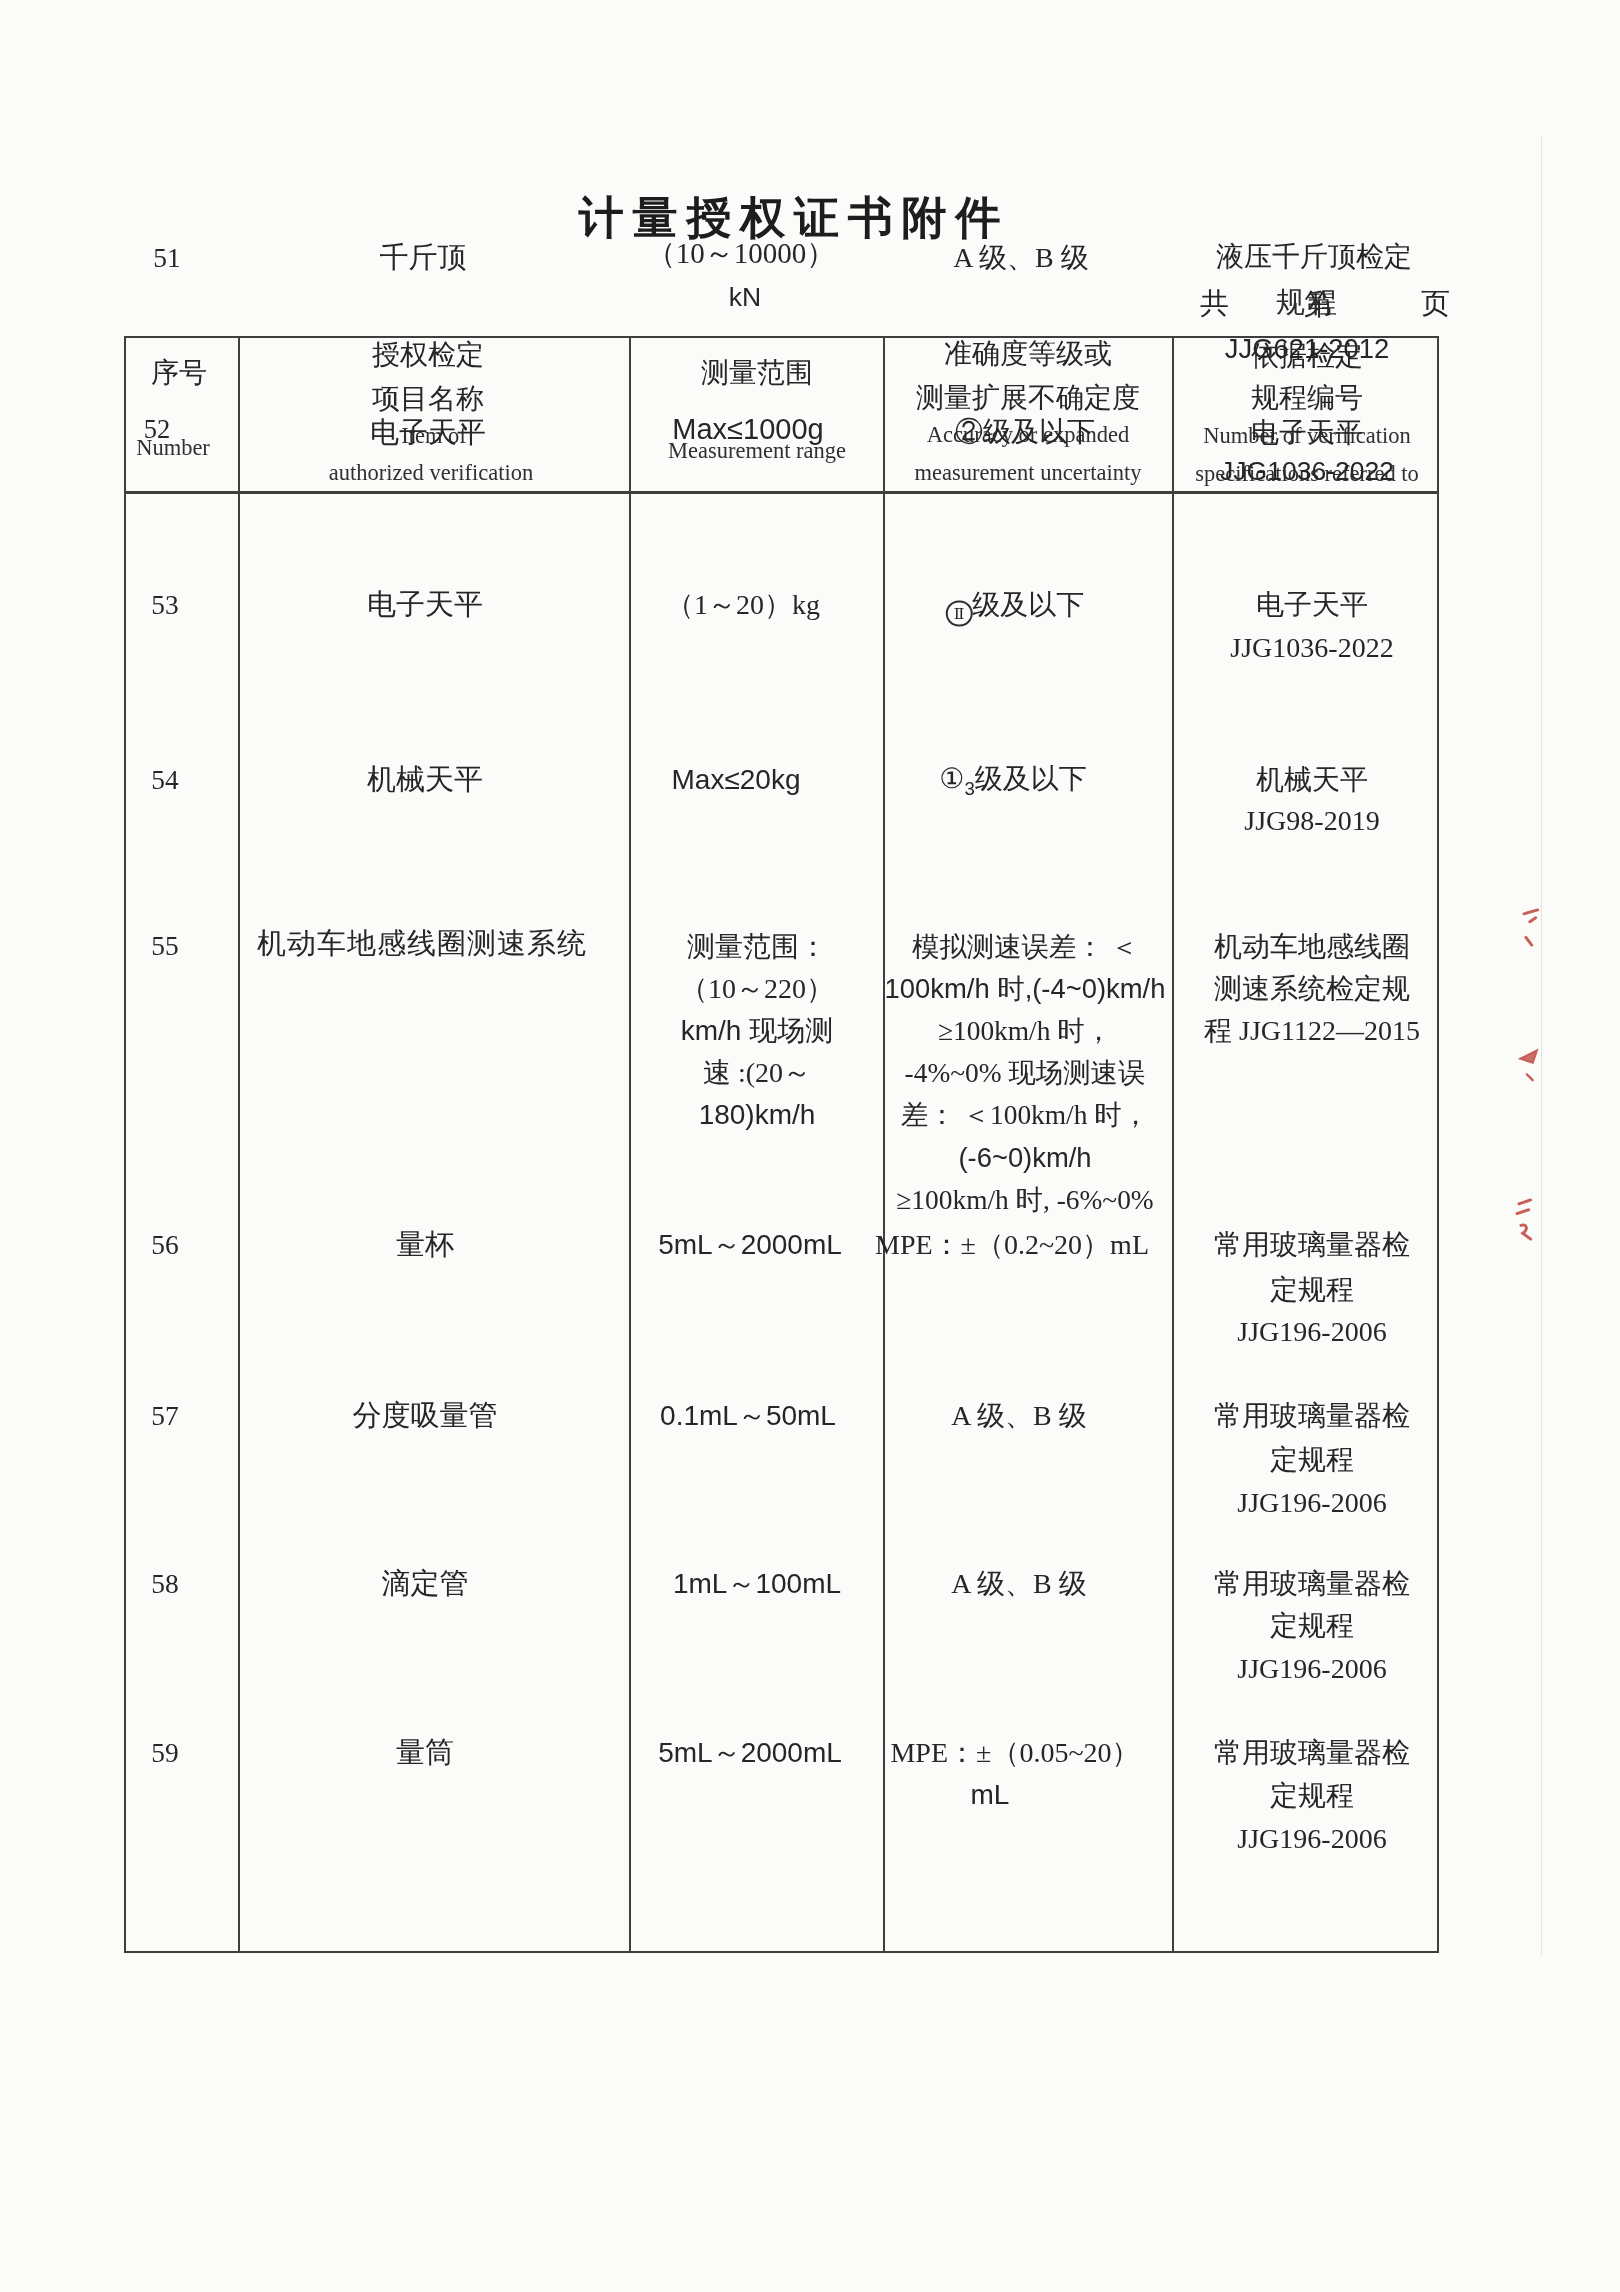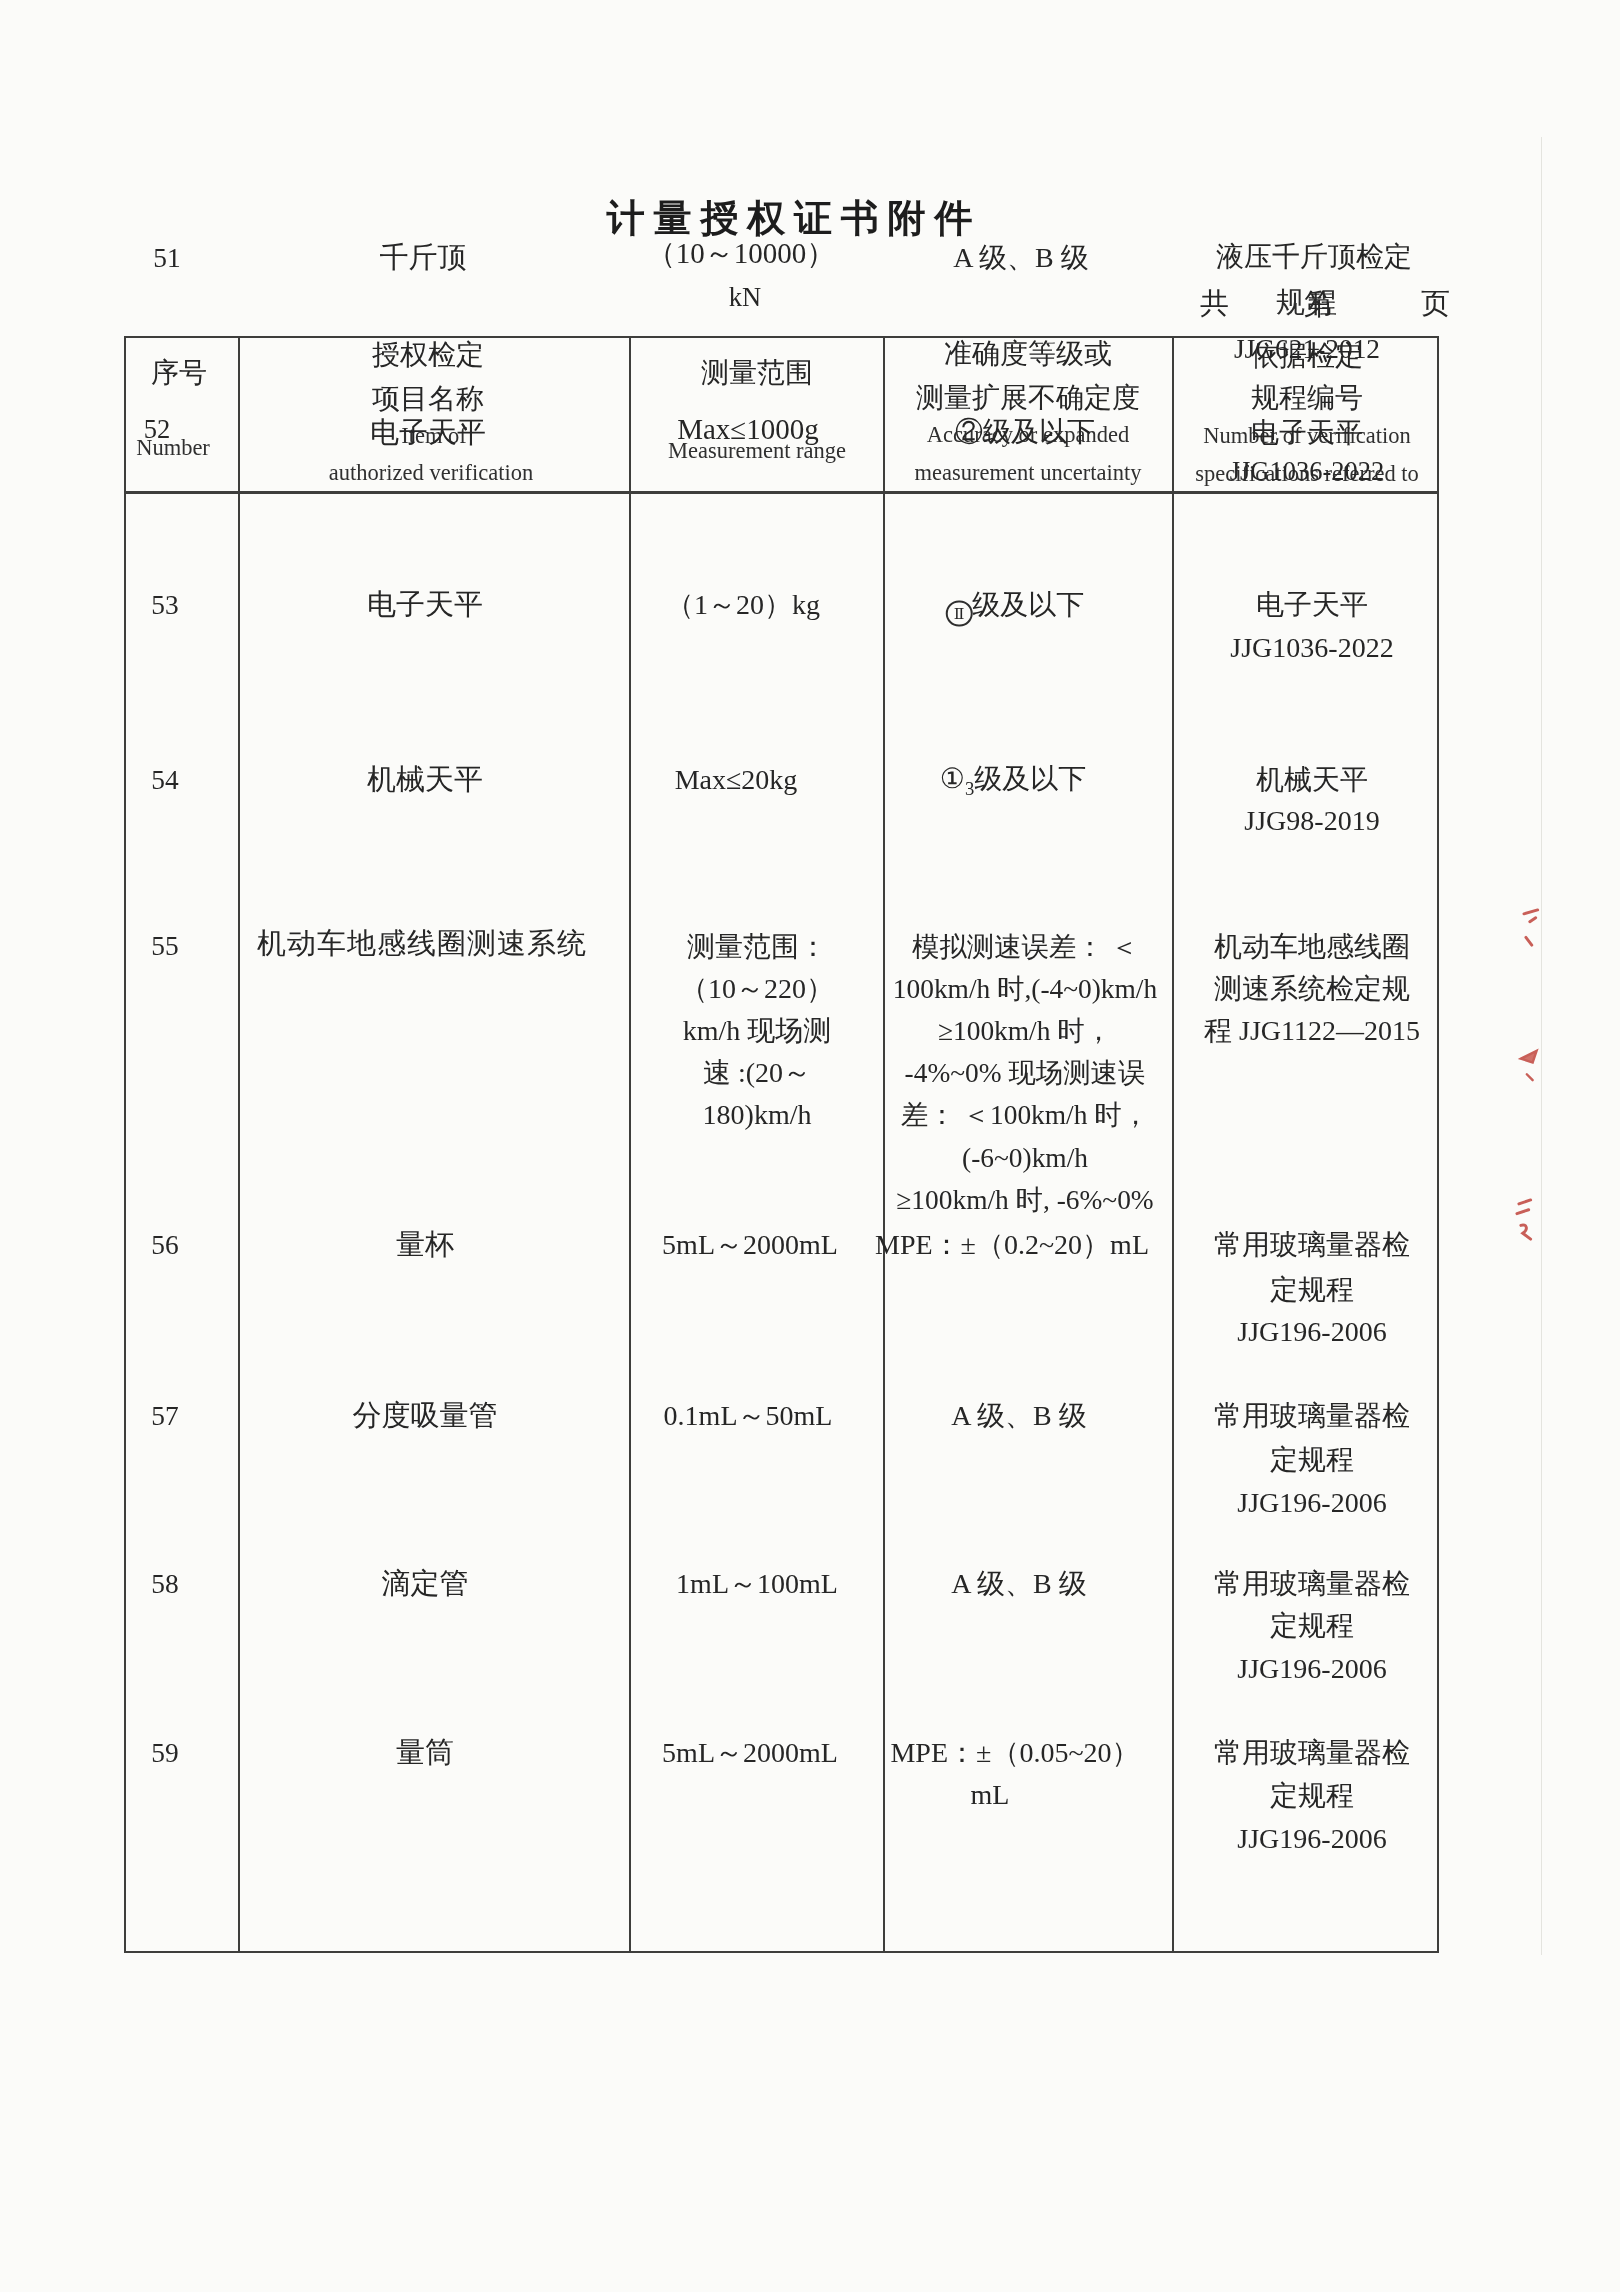--- a/index.html
+++ b/index.html
@@ -7,22 +7,22 @@
     position:relative;
     width:1620px;height:2293px;
     background:#fbfbf9;
     font-family:"Liberation Serif","DejaVu Serif",serif;
     color:#262626;
     overflow:hidden;
     margin:0 auto;
   }
   .t{position:absolute;white-space:nowrap;transform:translate(-50%,-50%);}
   .l{position:absolute;white-space:nowrap;transform:translateY(-50%);}
-  .sans{font-family:Liberation Serif, serif;}
-  .f46{font-size:38px;font-weight:700;letter-spacing:8.8px;color:#1d1d1d;}
+  .sans{font-family:Liberation Sans, sans-serif;}
+  .f46{font-size:45px;font-weight:700;letter-spacing:8.8px;color:#1d1d1d;}
   .f34{font-size:31px;letter-spacing:2px;color:#2e2e2e;}
   .f30{font-size:29px;}
   .f29{font-size:28px;}
   .f28{font-size:27.4px;}
   .f27{font-size:26.5px;}
   .f23{font-size:22.5px;color:#303030;}
   .sp1{letter-spacing:1px;}
   .frame{position:absolute;left:124px;top:336px;width:1315px;height:1617px;
          border:2.9px solid #3e3e3c;box-sizing:border-box;}
   .vline{position:absolute;top:336px;height:1617px;width:2px;background:#3e3e3c;}

